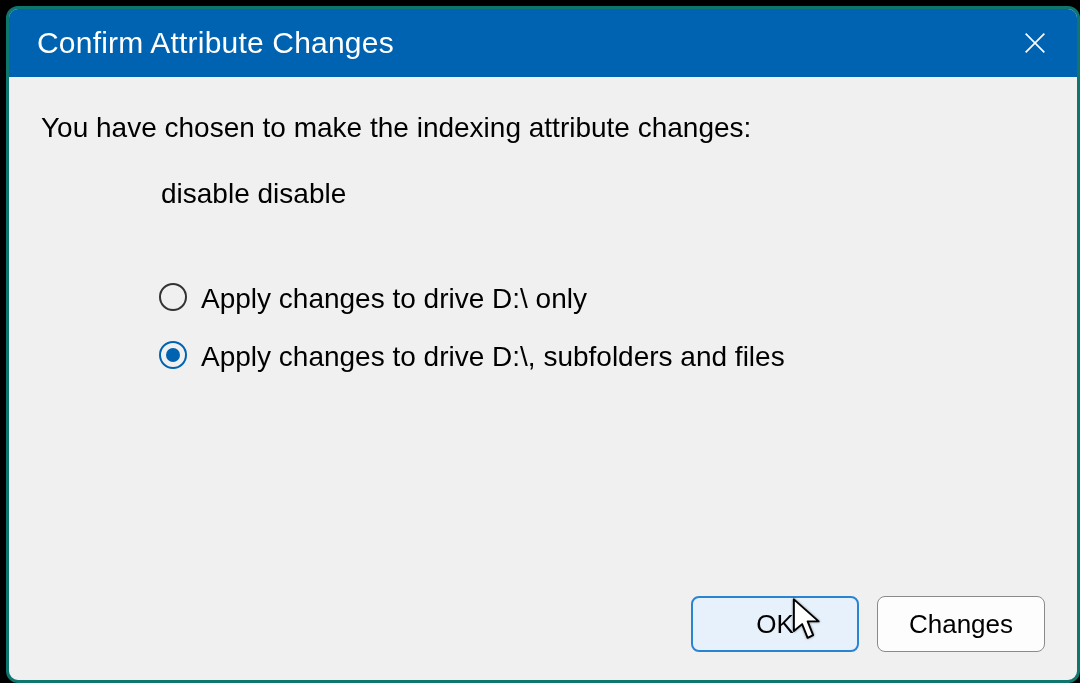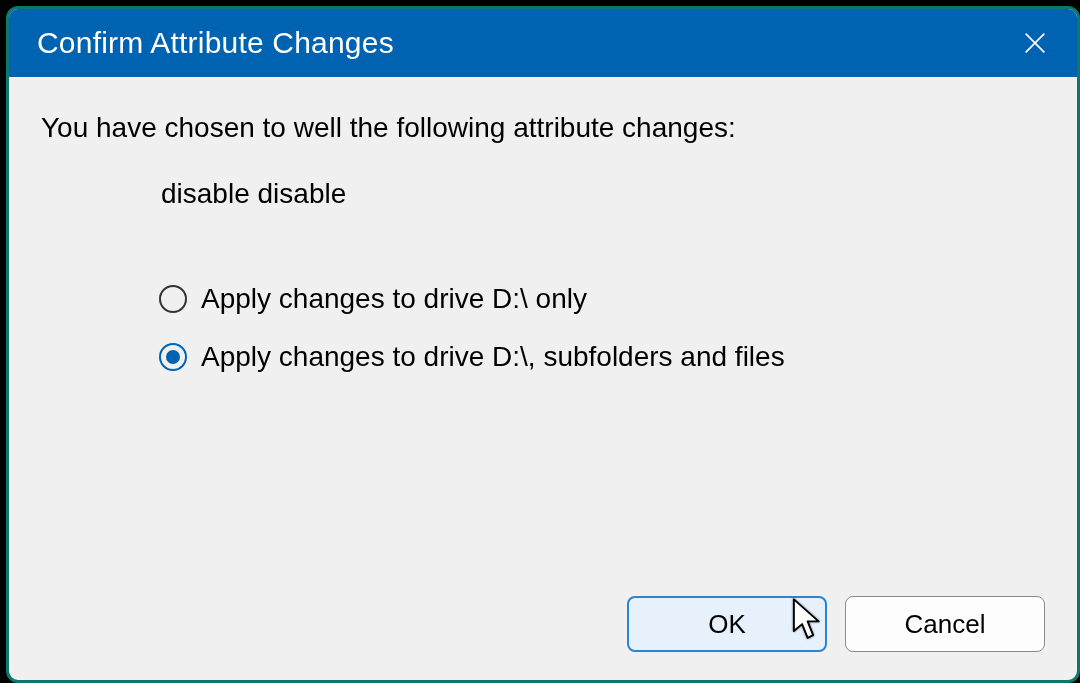--- a/index.html
+++ b/index.html
@@ -85,21 +85,21 @@
     margin-bottom: 40px;
     max-width: 1000px;
   }
 
   .radio-group {
     margin-left: 118px;
   }
 
   .radio-row {
     display: flex;
-    align-items: center;
+    align-items: flex-start;
     gap: 14px;
     margin-bottom: 26px;
     cursor: pointer;
   }
 
   .radio-outer {
     width: 28px;
     height: 28px;
     border: 2px solid #333333;
     border-radius: 50%;
@@ -130,21 +130,21 @@
 
   .button-row {
     flex: 0 0 auto;
     display: flex;
     justify-content: flex-end;
     gap: 18px;
     padding: 0 32px 28px 32px;
   }
 
   .btn {
-    width: 200px;
+    width: 168px;
     height: 56px;
     border: 1px solid #8a8a8a;
     border-radius: 8px;
     background: #fdfdfd;
     font-size: 26px;
     color: #000;
     display: flex;
     align-items: center;
     justify-content: center;
     cursor: pointer;
@@ -178,21 +178,21 @@
     <div class="titlebar-title">Confirm Attribute Changes</div>
     <div class="close-btn">
       <svg viewBox="0 0 24 24">
         <line x1="4" y1="4" x2="20" y2="20"></line>
         <line x1="20" y1="4" x2="4" y2="20"></line>
       </svg>
     </div>
   </div>
 
   <div class="content">
-    <div class="line-intro">You have chosen to well the following attribute changes:</div>
+    <div class="line-intro">You have chosen to make the indexing attribute changes:</div>
     <div class="line-change">disable disable</div>
 
     <div class="radio-group">
 
       <div class="radio-row">
         <span class="radio-outer" id="r1">
           
         </span>
         <span class="radio-label">Apply changes to drive D:\ only</span>
       </div>
@@ -202,21 +202,21 @@
           <span class="radio-inner"></span>
         </span>
         <span class="radio-label">Apply changes to drive D:\, subfolders and files</span>
       </div>
 
     </div>
   </div>
 
   <div class="button-row">
     <button class="btn primary">OK</button>
-    <button class="btn">Cancel</button>
+    <button class="btn">Changes</button>
   </div>
 
 </div>
 
 <div class="cursor">
   <svg viewBox="0 0 24 32">
     <path d="M1 1 L1 24 L7 19 L11 29 L15 27 L11 17 L19 17 Z" fill="#ffffff" stroke="#000000" stroke-width="1.4" stroke-linejoin="round"></path>
   </svg>
 </div>
 

